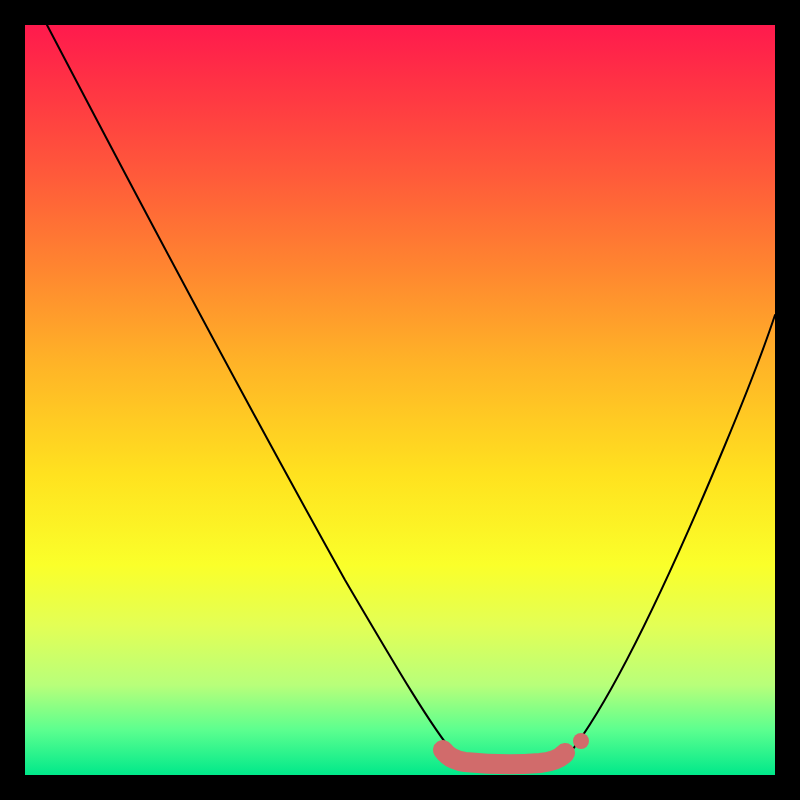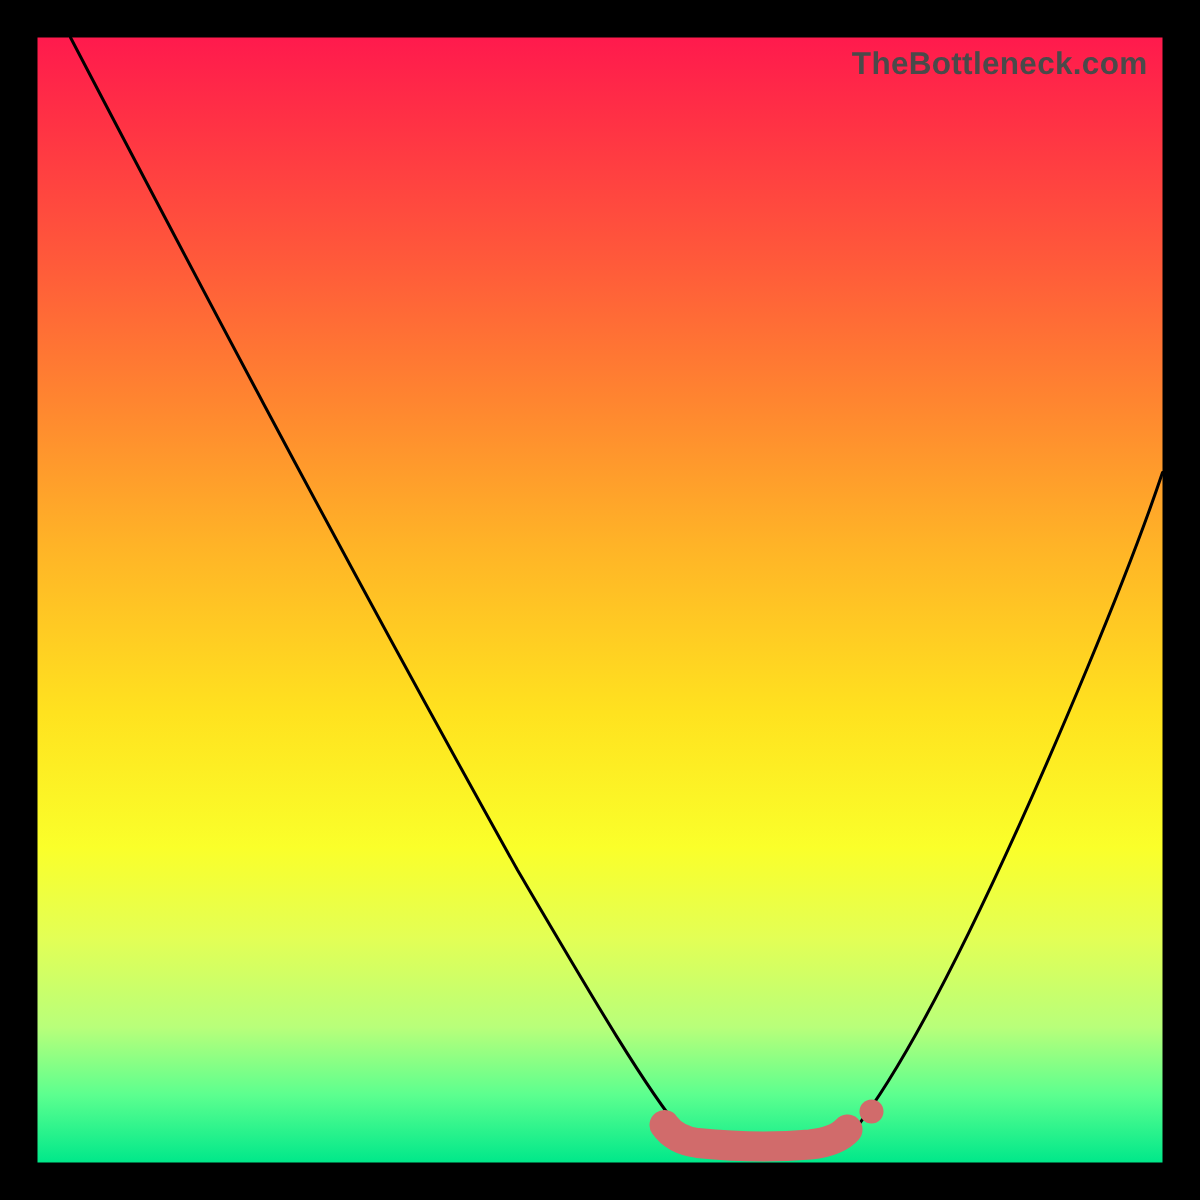--- a/index.html
+++ b/index.html
@@ -73,21 +73,20 @@
   .worm-dot {
     fill: #d16b6b;
   }
 </style>
 </head>
 <body>
 
 <div class="frame">
   <div class="plot-area">
 
-    <span class="watermark">TheBottleneck.com</span>
 
     <svg class="curves" viewBox="0 0 750 750">
 
       <path class="black-curve" d="M 22 0
                C 90 130, 200 340, 320 555
                C 370 640, 405 700, 430 730"></path>
 
       <path class="black-curve" d="M 430 730
                C 460 742, 510 742, 545 728"></path>
 

